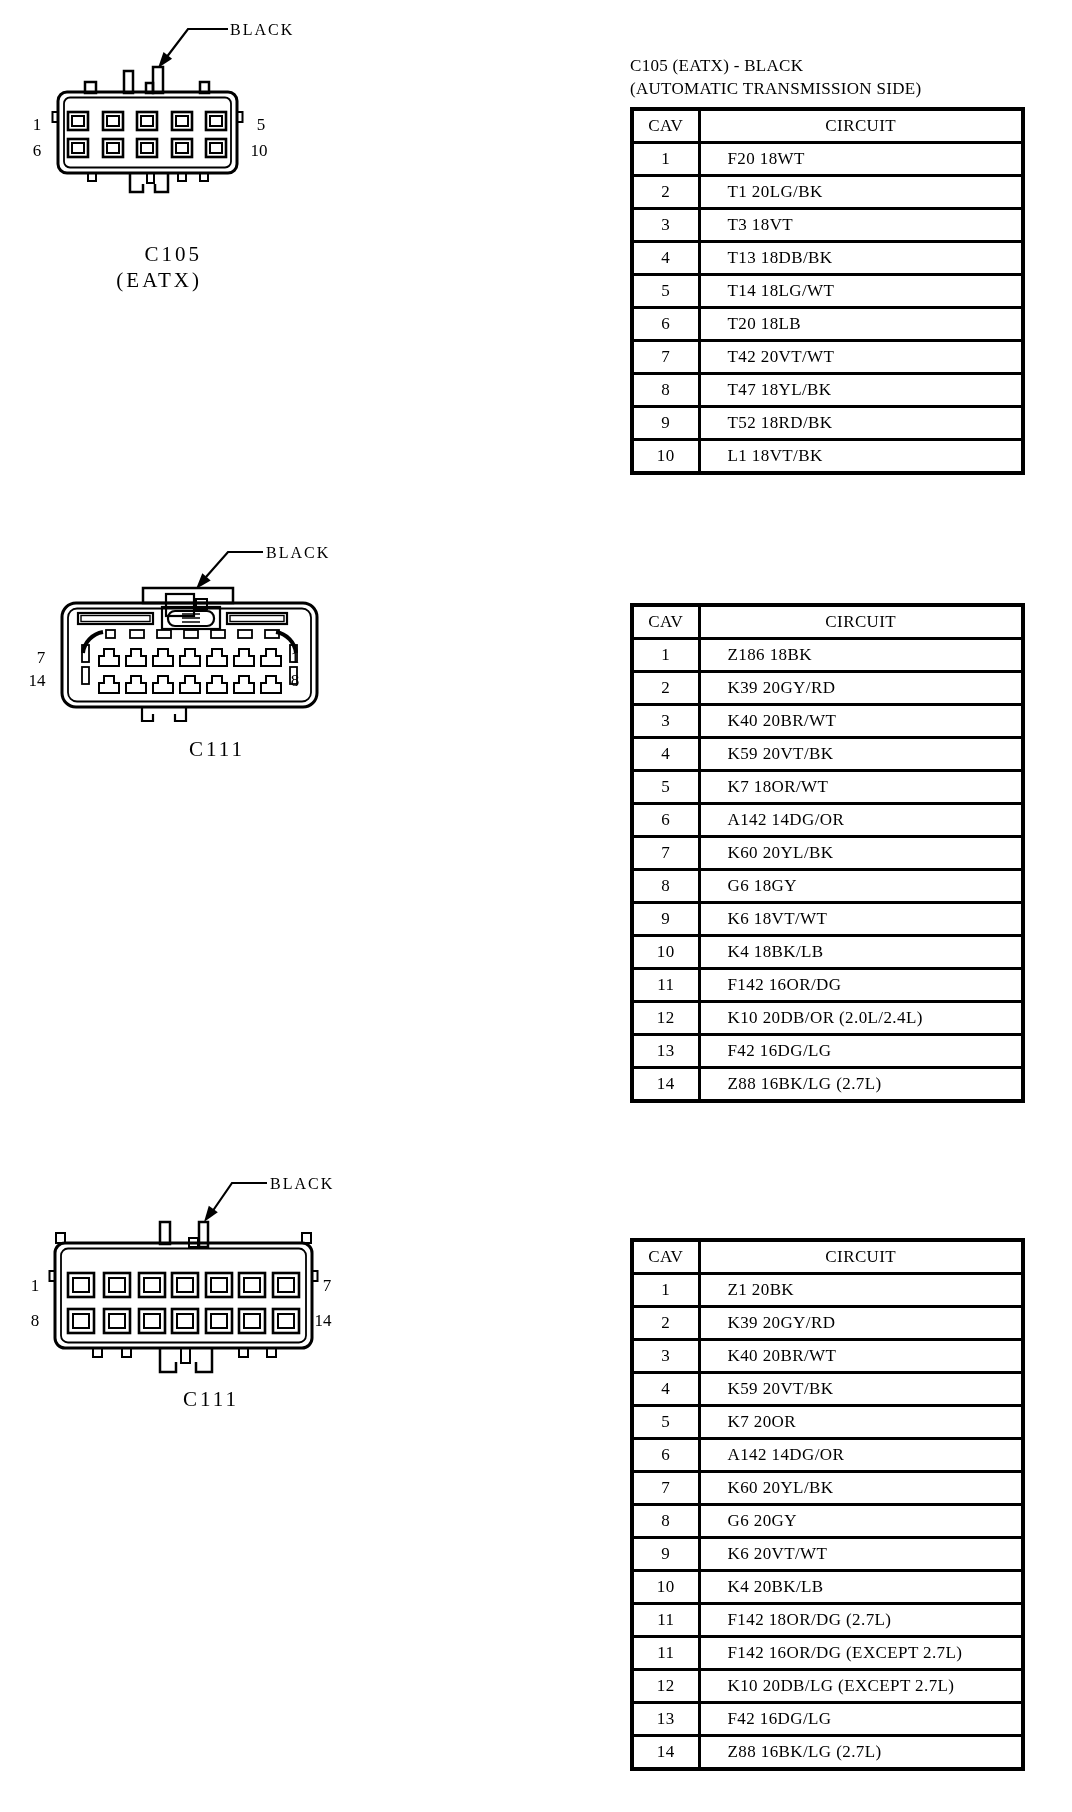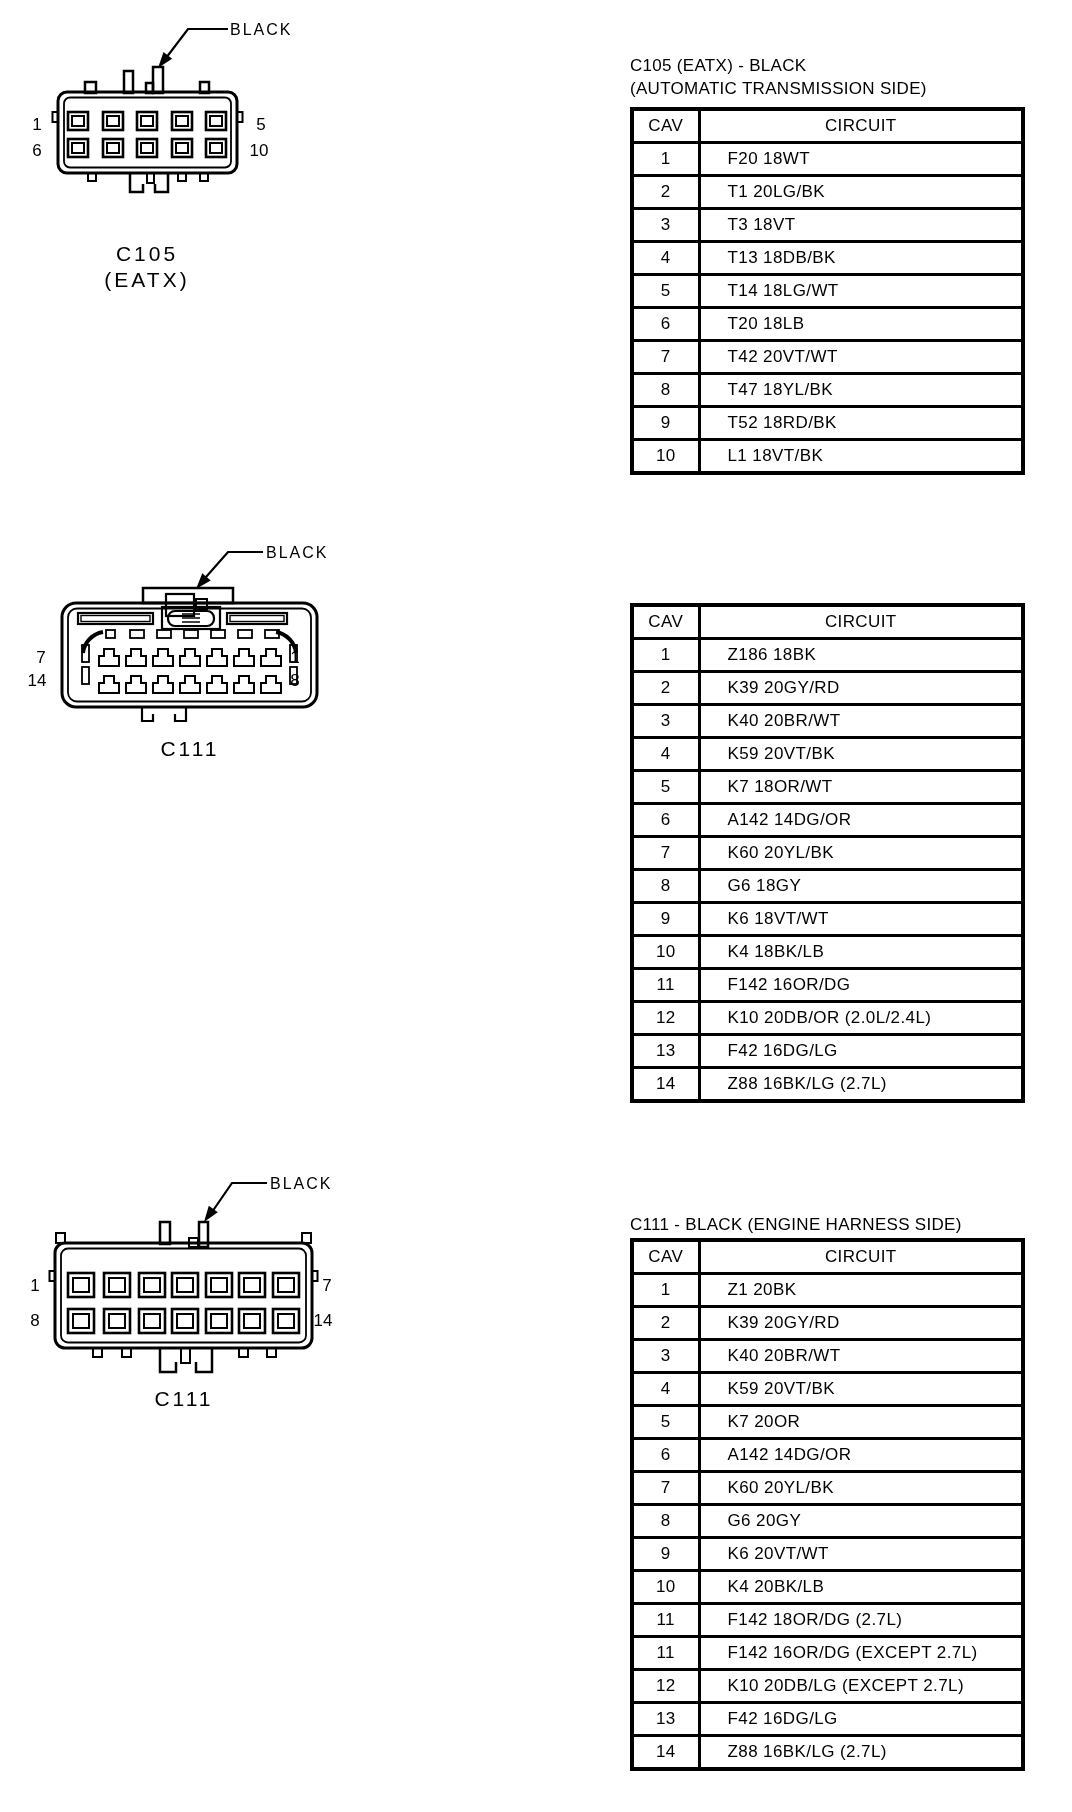--- a/index.html
+++ b/index.html
@@ -1,21 +1,21 @@
 <!DOCTYPE html>
 <html><head>
 <meta charset="utf-8">
 <style>
   html,body{margin:0;padding:0;background:#fff;}
   .page{position:relative;width:1056px;height:1812px;background:#ffffff;
-        font-family:Liberation Sans, sans-serif;color:#000;overflow:hidden;}
+        font-family:Liberation Serif, serif;color:#000;overflow:hidden;}
   .art{position:absolute;left:0;top:0;width:1072px;height:1812px;}
   .lbl{position:absolute;font-size:16px;letter-spacing:2px;font-weight:400;white-space:nowrap;}
   .pin-lbl{position:absolute;font-size:17px;width:22px;text-align:center;white-space:nowrap;}
-  .caption{position:absolute;font-size:21px;letter-spacing:3px;width:110px;text-align:center;white-space:nowrap;}
+  .caption{position:absolute;font-size:21px;letter-spacing:3px;width:110px;text-align:right;white-space:nowrap;}
   .tbl-title{position:absolute;left:630px;width:395px;text-align:left;
              font-size:17px;line-height:23px;letter-spacing:0.3px;white-space:nowrap;}
   table.dtable{position:absolute;left:630px;width:395px;border-collapse:collapse;
                table-layout:fixed;border:4px solid #000;background:#fff;}
   .dtable th,.dtable td{border:3px solid #000;font-size:17px;font-weight:400;
                letter-spacing:0.4px;padding:0;height:30px;overflow:hidden;white-space:nowrap;}
   .dtable th{}
   td.cav{text-align:center;}
   td.cir{text-align:left;padding-left:27px;}
 </style>
@@ -341,23 +341,20 @@
           <td class="cav">13</td>
           <td class="cir">F42 16DG/LG</td>
         </tr>
       <tr>
           <td class="cav">14</td>
           <td class="cir">Z88 16BK/LG (2.7L)</td>
         </tr>
     </tbody>
   </table>
 
-  <div class="tbl-title" style="top:1213px">
-    <div>C111 - BLACK (ENGINE HARNESS SIDE)</div>
-  </div>
   <table class="dtable" style="top:1238px">
     <colgroup>
         <col style="width:67px">
         <col>
       </colgroup>
     <thead>
       <tr>
         <th>CAV</th>
         <th>CIRCUIT</th>
       </tr>

